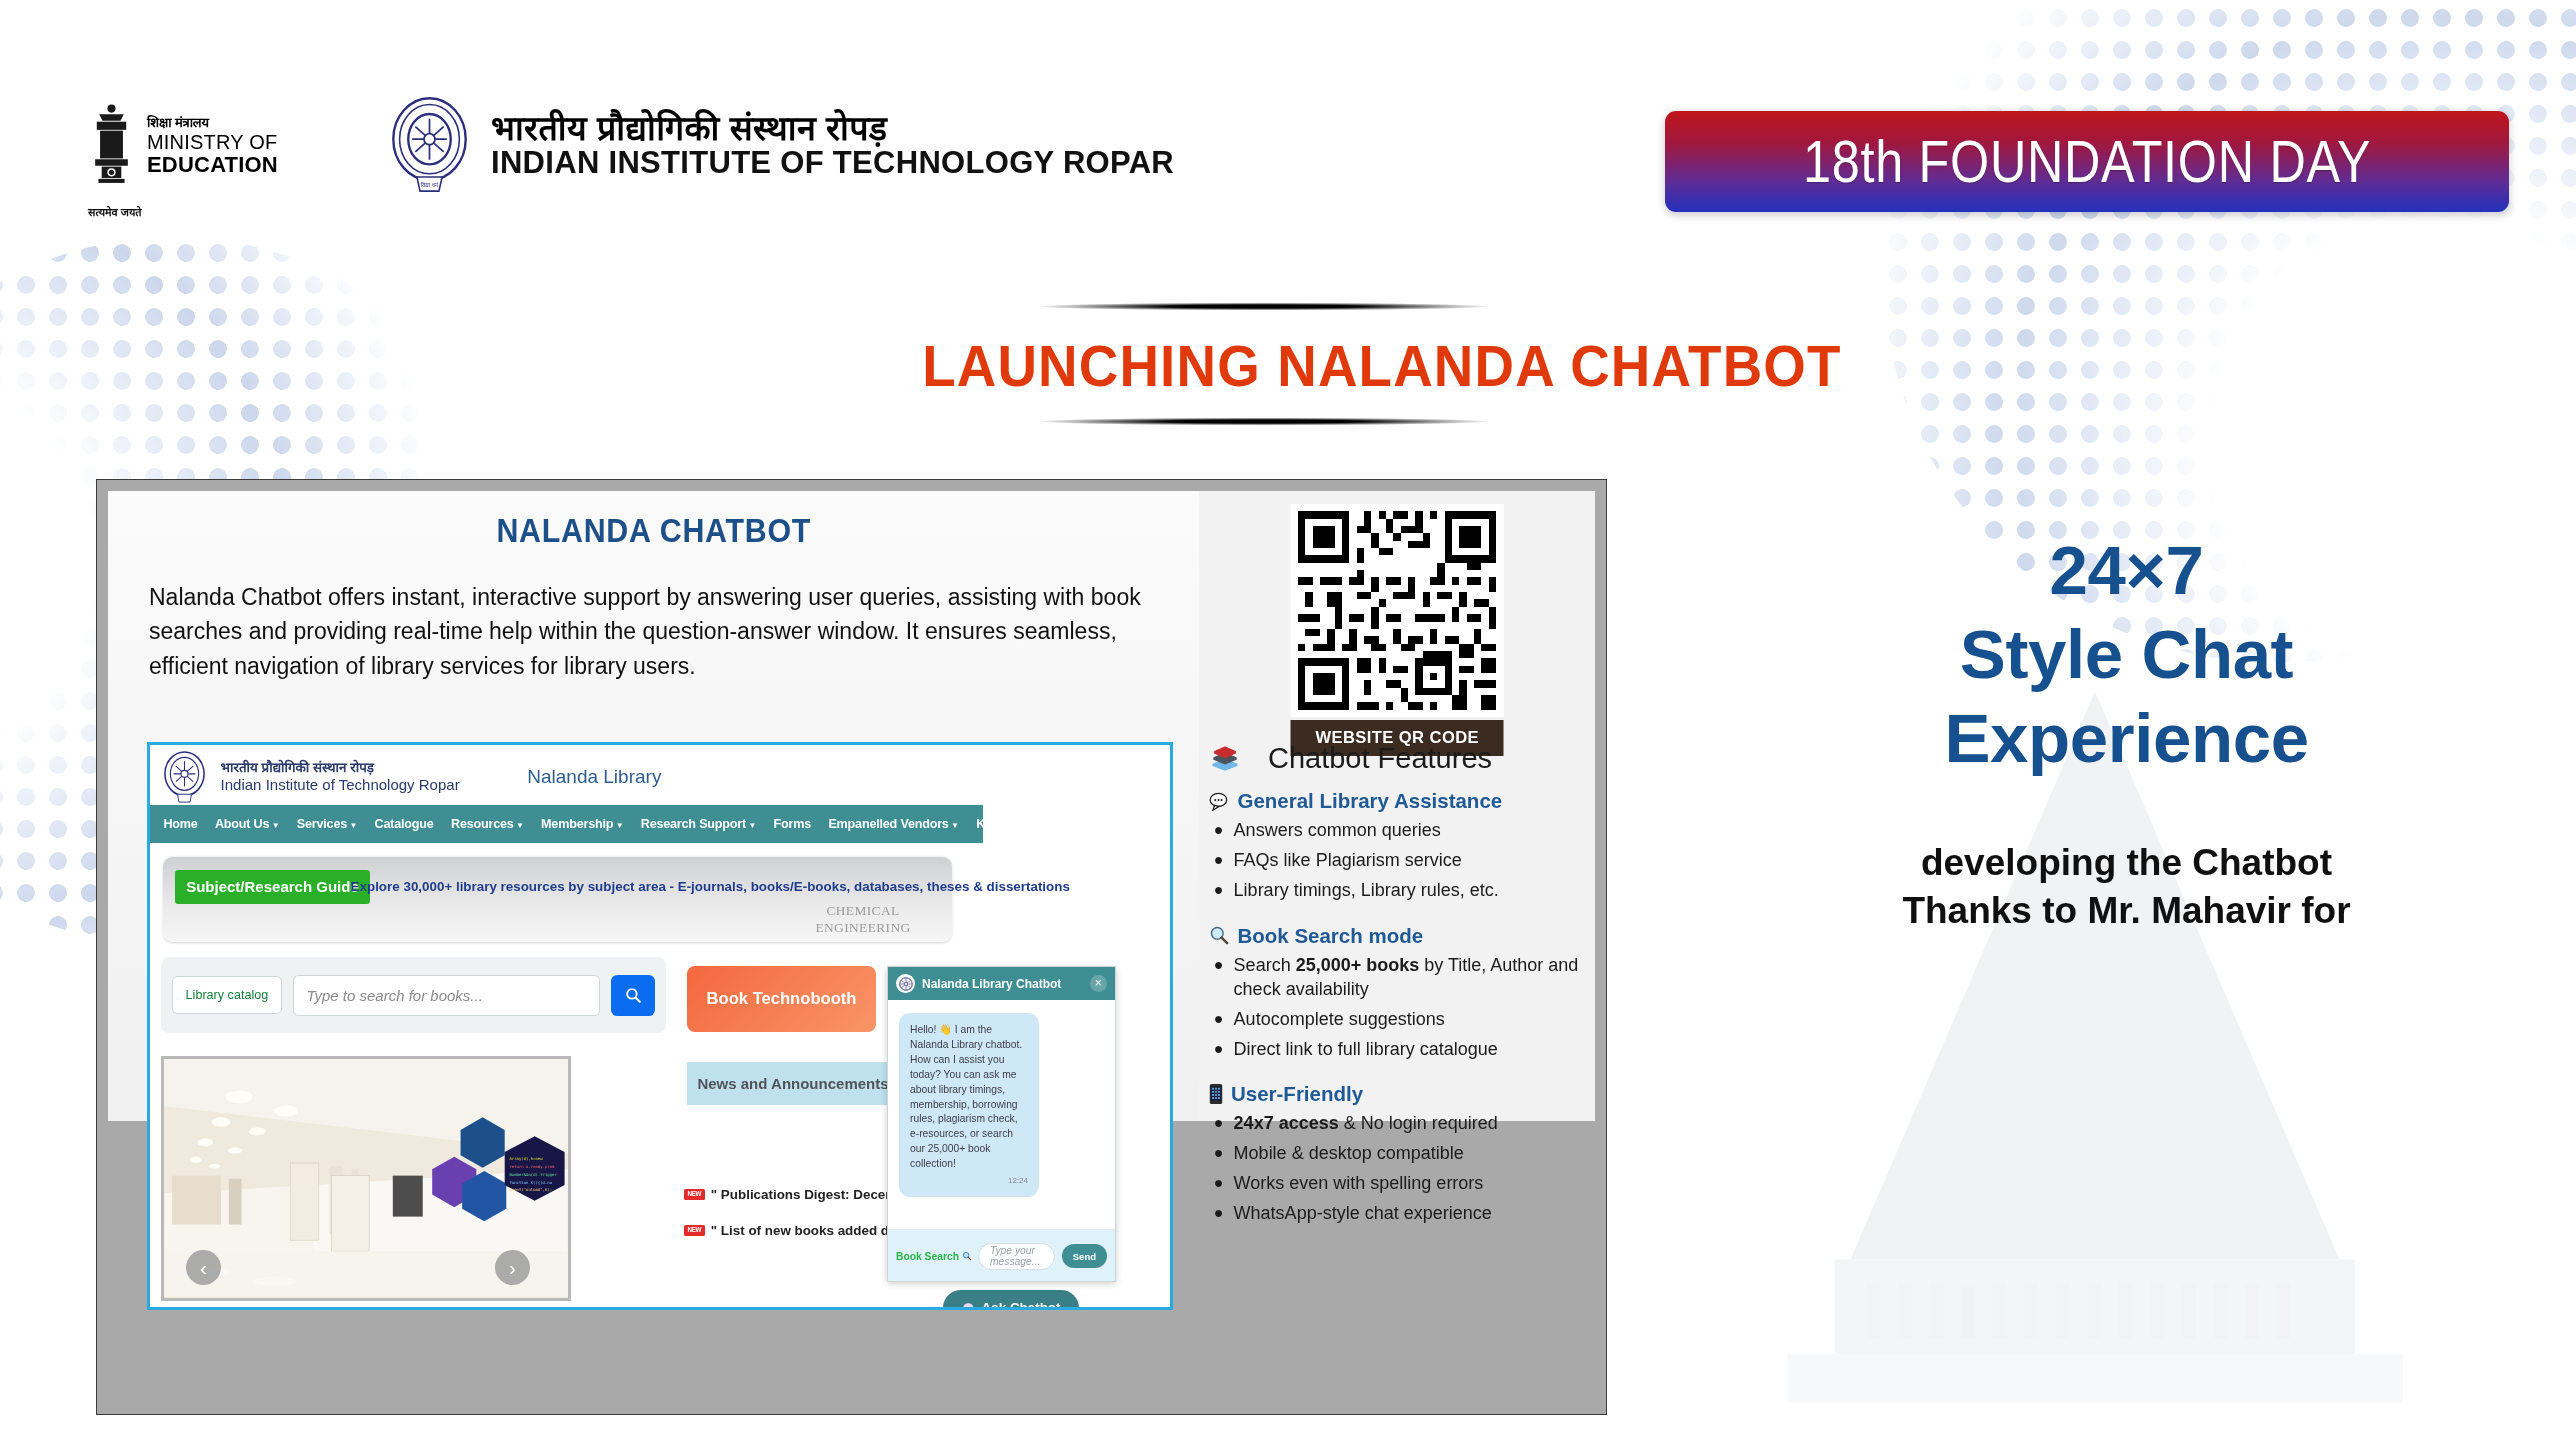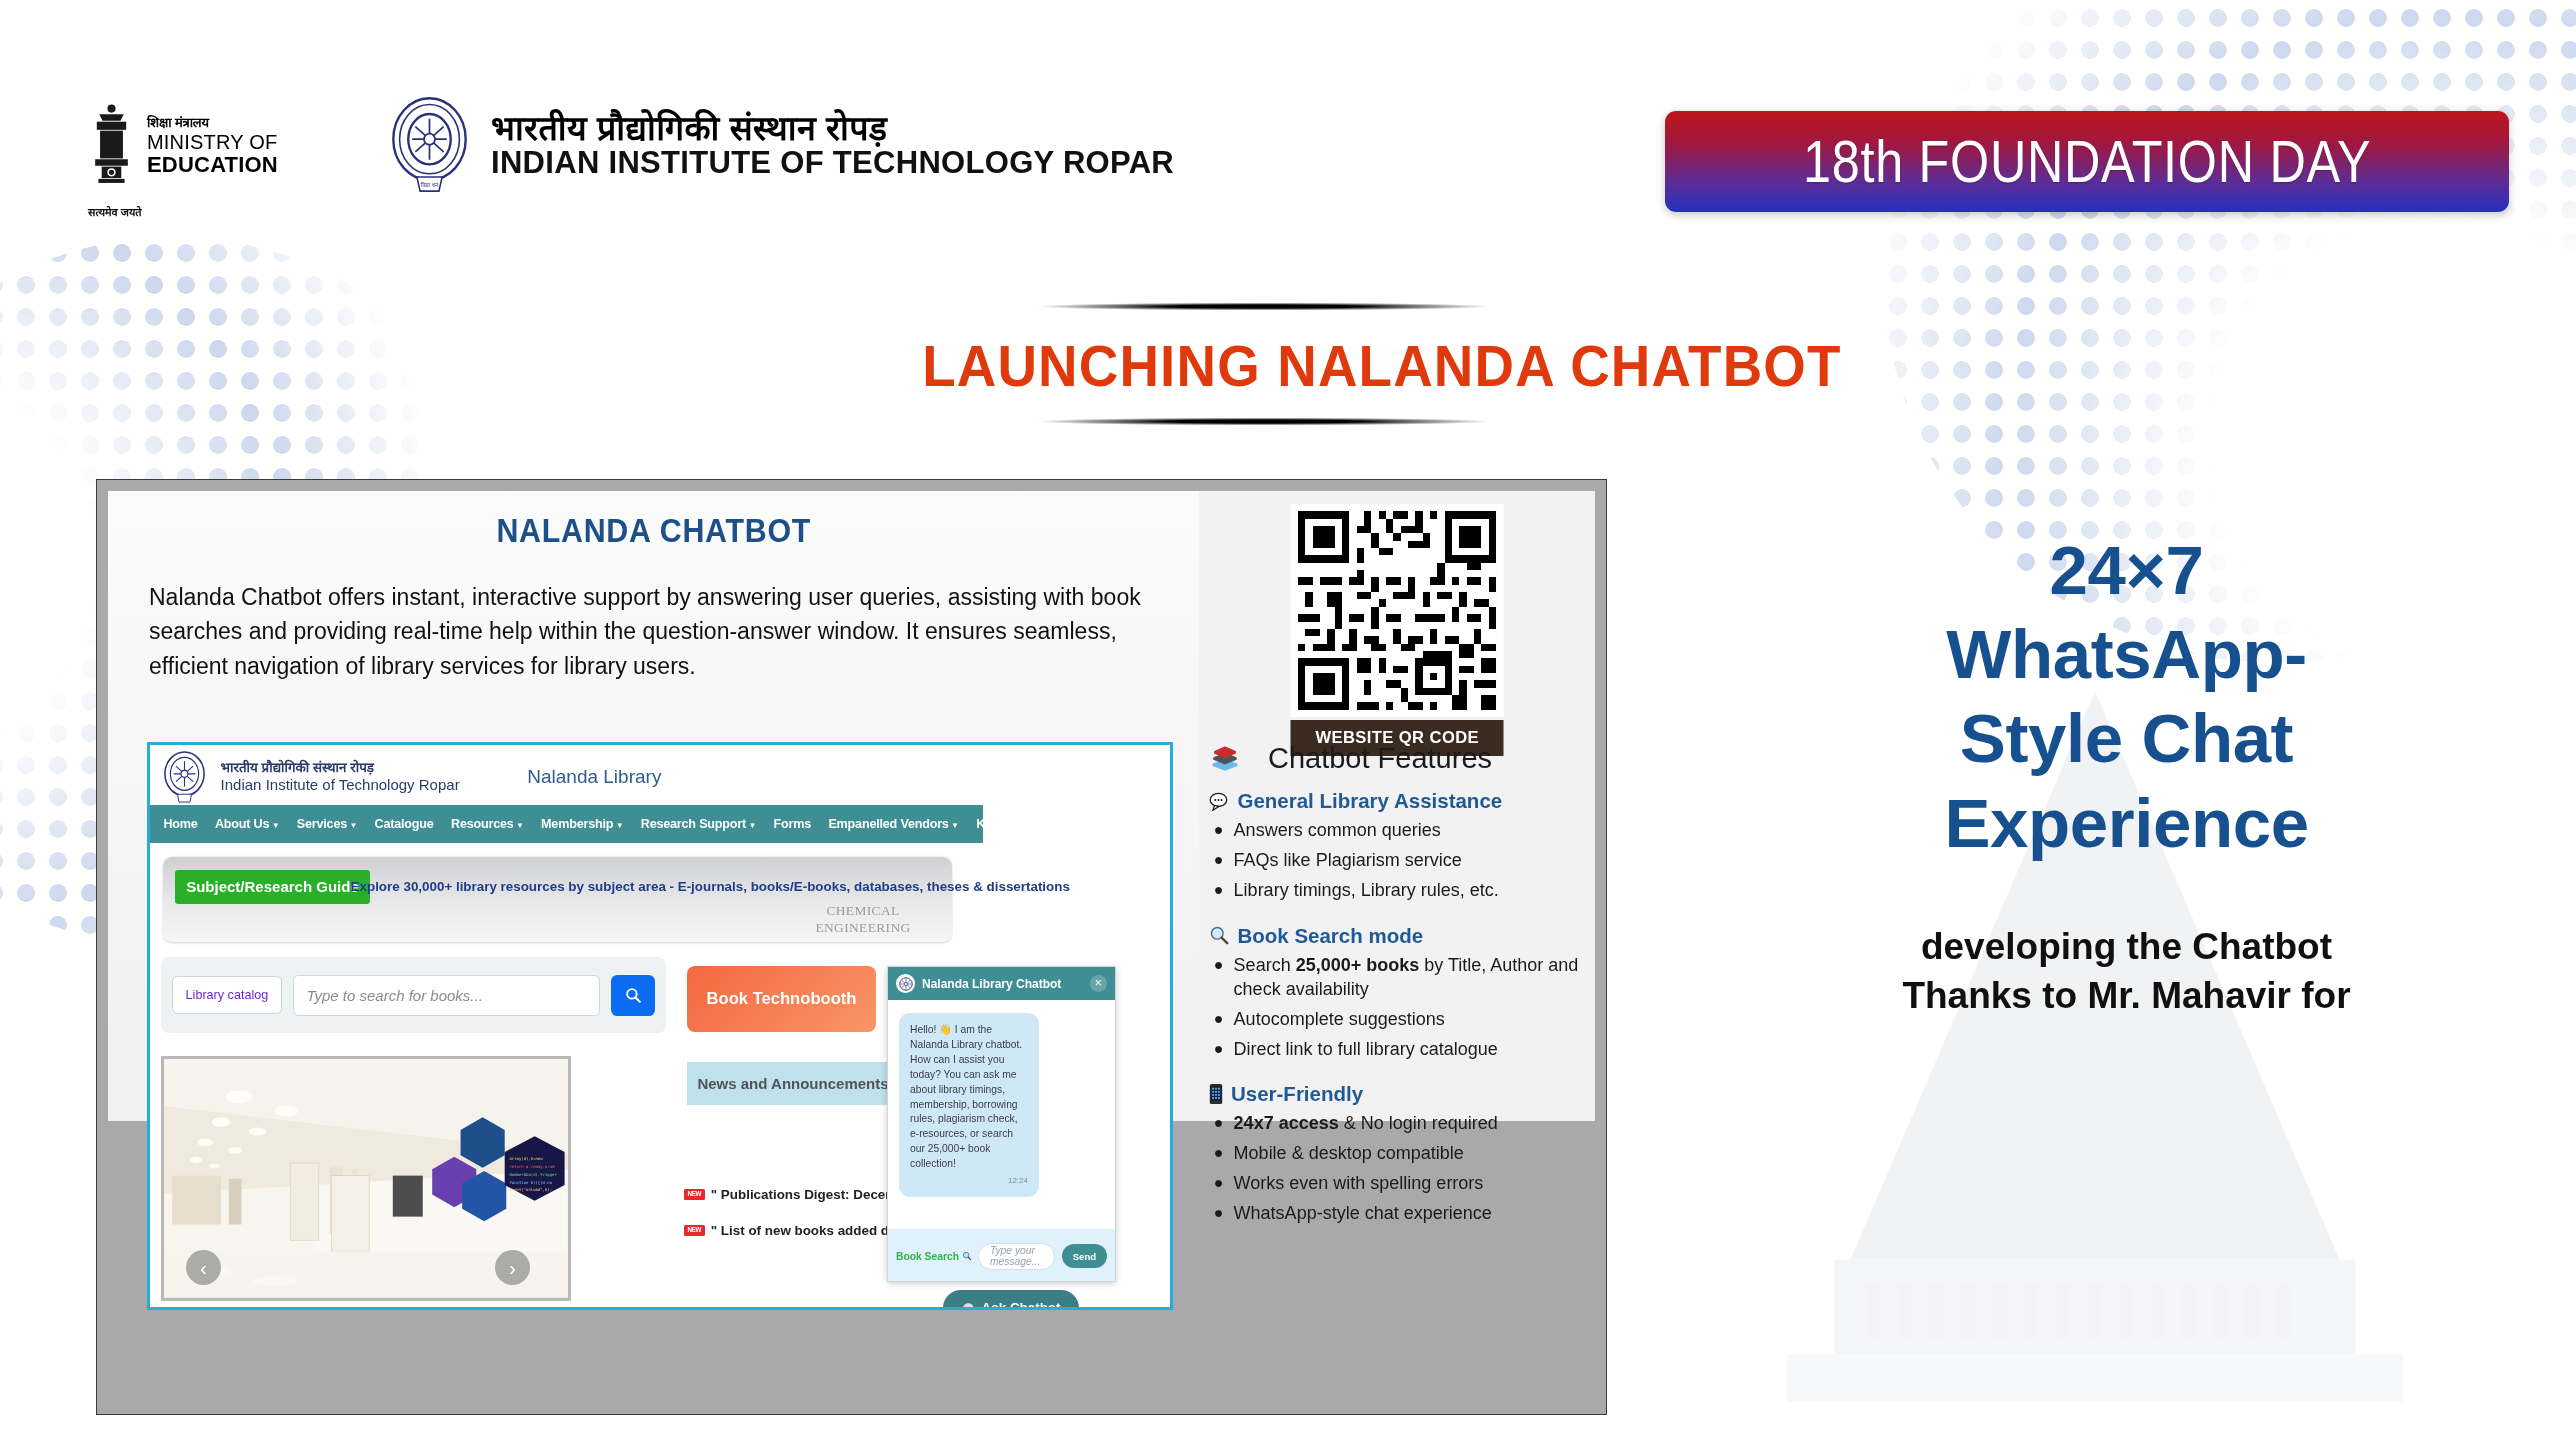--- a/index.html
+++ b/index.html
@@ -123,21 +123,21 @@
   }
   #guide-text { position:absolute; left:188px; top:22px; font-size:13.4px; color:#1f3c8c; font-weight:600; white-space:nowrap; }
   #guide-dept { position:absolute; right:41px; top:46px; font-size:13.4px; color:#9a9a9a; text-align:center; line-height:1.25;
     font-family:"Liberation Serif", serif; letter-spacing:0.4px; }
 
   #searchbar-wrap {
     position:absolute; left:11px; top:212px; width:505px; height:76px;
     background:#eef2f3; border-radius:8px; display:flex; align-items:center; padding:0 11px; gap:11px;
   }
   #catalog-select { background:#fff; border:0.8px solid #cfd6d8; border-radius:5.5px;
-    font-size:12.6px; color:#6d28d9; padding:11px 12.6px; white-space:nowrap; }
+    font-size:12.6px; color:#15803d; padding:11px 12.6px; white-space:nowrap; }
   #book-search-input { flex:1; background:#fff; border:0.8px solid #cfd6d8; border-radius:5.5px;
     font-size:15px; color:#8b8b8b; font-style:italic; padding:11px 12.6px; }
   #search-go-btn { width:44px; height:41px; background:#0a6cf1; border-radius:6.3px;
     display:flex; align-items:center; justify-content:center; }
 
   #technobooth-btn {
     position:absolute; left:537px; top:221px; width:189px; height:66px; border-radius:8px;
     background:linear-gradient(135deg,#f4683f 0%,#f89567 100%);
     display:flex; align-items:center; justify-content:center;
     color:#fff; font-size:16.6px; font-weight:700;
@@ -660,21 +660,20 @@
       </div>
 
     </div>
   </div>
  </div>
 </div>
 
 <div id="right-col">
   <div id="slogan">
     <div>24×7</div>
-    <div>WhatsApp-</div>
     <div>Style Chat</div>
     <div>Experience</div>
   </div>
   <div id="thanks">
     <div>developing the Chatbot</div>
     <div>Thanks to Mr. Mahavir for</div>
   </div>
 </div>
 
 

